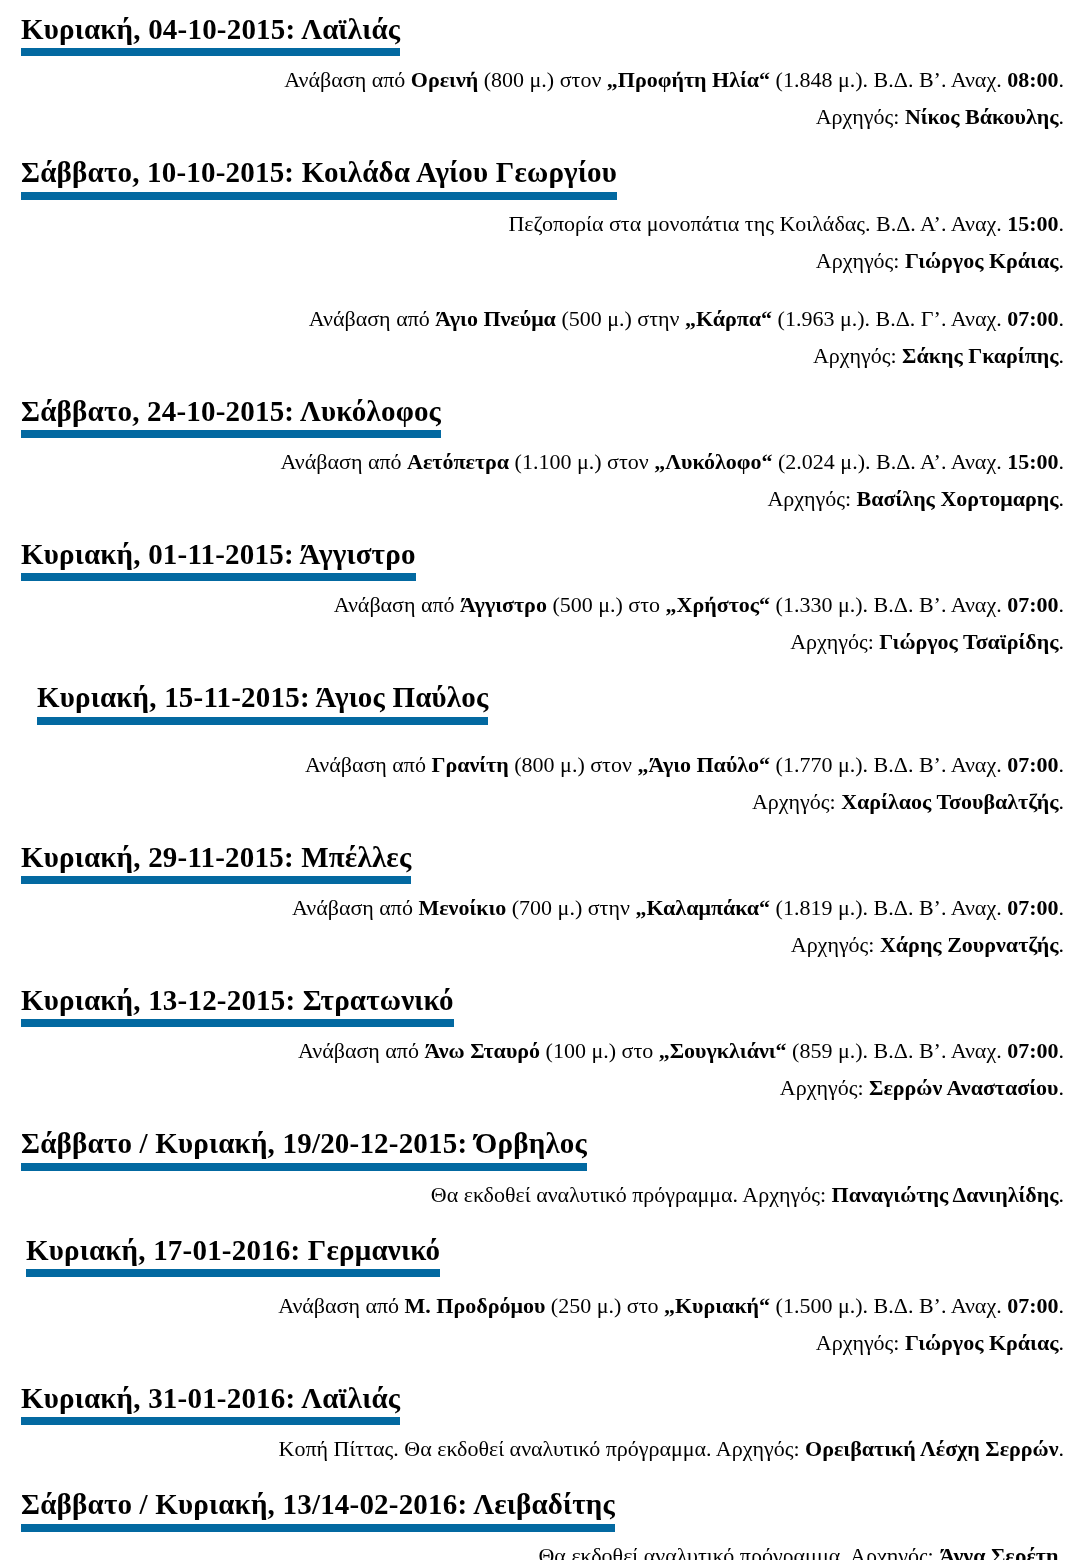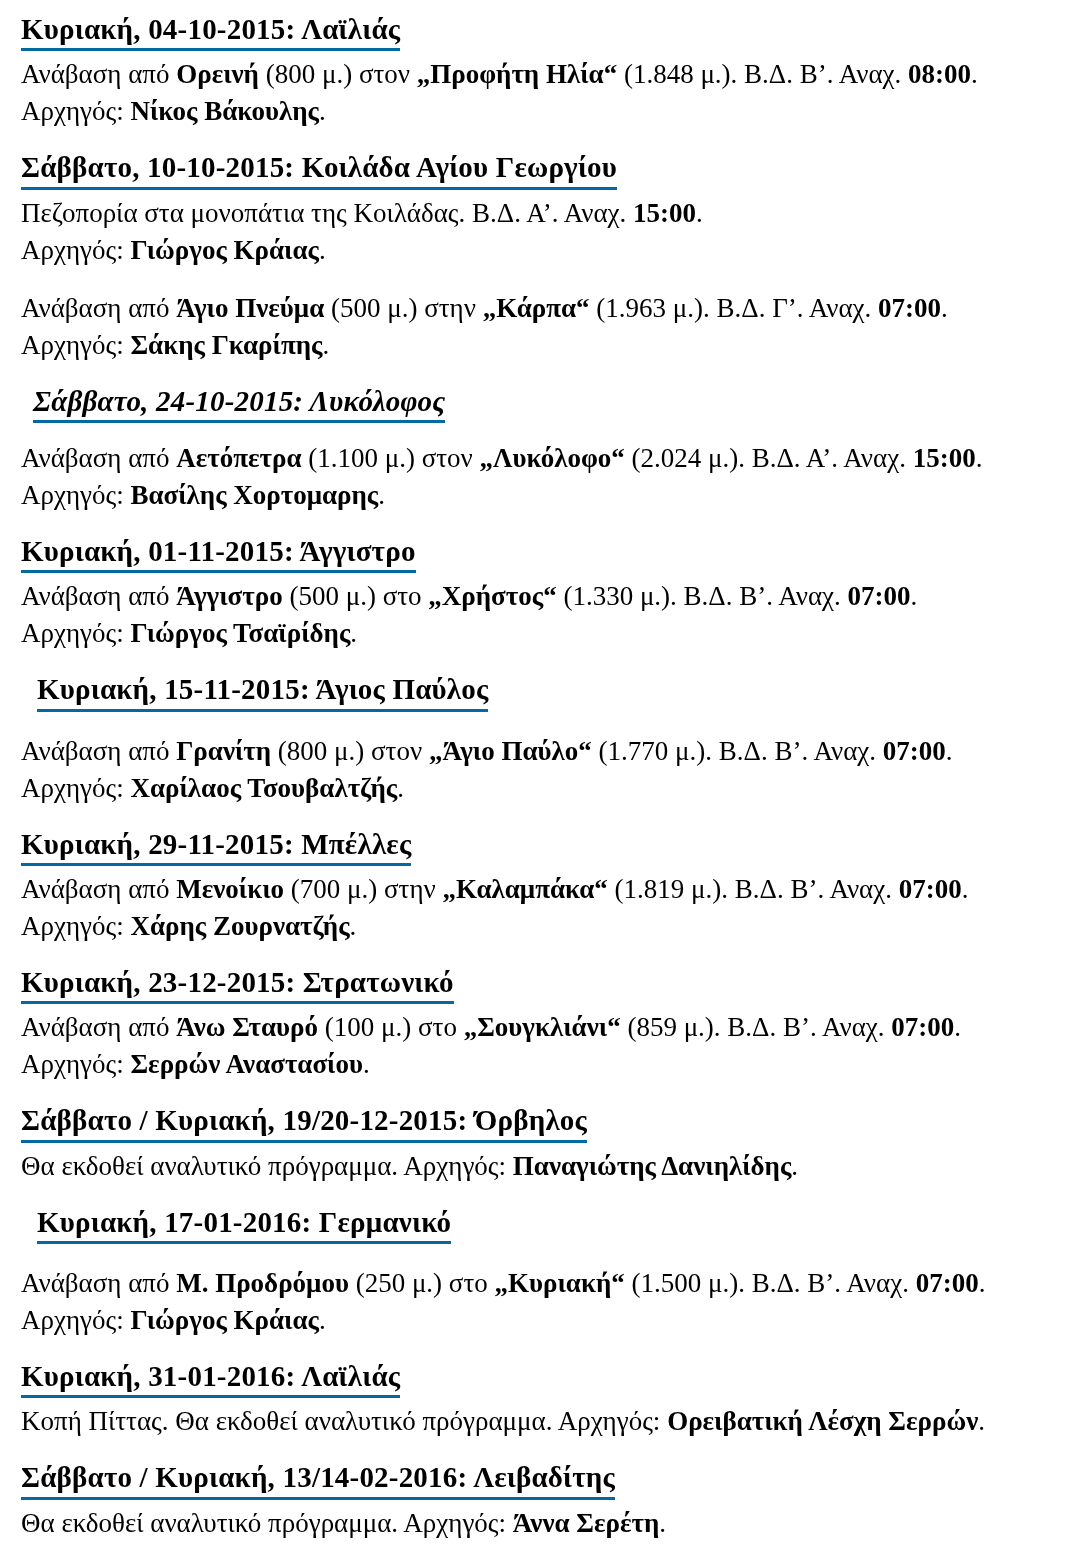--- a/index.html
+++ b/index.html
@@ -19,30 +19,31 @@
     box-sizing: border-box;
   }
   .entry {
     margin: 0 0 21px 0;
   }
   .heading {
     display: inline-block;
     font-size: 29px;
     font-weight: bold;
     line-height: 1.15;
-    border-bottom: 3px solid #0369a1;
+    border-bottom: 8px solid #0369a1;
     padding-bottom: 2px;
     margin-bottom: 5px;
     letter-spacing: 0.2px;
     white-space: nowrap;
     text-align: center;
   }
   .line {
-    font-size: 27px;
+    font-size: 22px;
     line-height: 37px;
+    text-align: right;
   }
   .b {
     font-weight: bold;
   }
 </style>
 </head>
 <body>
 
 <main class="page">
   <section class="entry">
@@ -62,21 +63,21 @@
   </section>
 
   <section class="entry">
     <div class="lines">
         <div class="line"><span>Ανάβαση από </span><span class="b">Άγιο Πνεύμα</span><span> (500 μ.) στην </span><span class="b">„Κάρπα“</span><span> (1.963 μ.). Β.Δ. Γ’. Αναχ. </span><span class="b">07:00</span><span>.</span></div>
         <div class="line"><span>Αρχηγός: </span><span class="b">Σάκης Γκαρίπης</span><span>.</span></div>
       </div>
   </section>
 
   <section class="entry">
-    <h2 style="margin:12px; font-size:inherit; font-weight:inherit; line-height:inherit;font-style:italic;"><span class="heading">Σάββατο, 24-10-2015: Λυκόλοφος</span></h2>
+    <h2 style="margin:0; font-size:inherit; font-weight:inherit; line-height:inherit;"><span class="heading">Σάββατο, 24-10-2015: Λυκόλοφος</span></h2>
     <div class="lines">
         <div class="line"><span>Ανάβαση από </span><span class="b">Αετόπετρα</span><span> (1.100 μ.) στον </span><span class="b">„Λυκόλοφο“</span><span> (2.024 μ.). Β.Δ. Α’. Αναχ. </span><span class="b">15:00</span><span>.</span></div>
         <div class="line"><span>Αρχηγός: </span><span class="b">Βασίλης Χορτομαρης</span><span>.</span></div>
       </div>
   </section>
 
   <section class="entry">
     <h2 style="margin:0; font-size:inherit; font-weight:inherit; line-height:inherit;"><span class="heading">Κυριακή, 01-11-2015: Άγγιστρο</span></h2>
     <div class="lines">
         <div class="line"><span>Ανάβαση από </span><span class="b">Άγγιστρο</span><span> (500 μ.) στο </span><span class="b">„Χρήστος“</span><span> (1.330 μ.). Β.Δ. Β’. Αναχ. </span><span class="b">07:00</span><span>.</span></div>
@@ -94,36 +95,36 @@
 
   <section class="entry">
     <h2 style="margin:0; font-size:inherit; font-weight:inherit; line-height:inherit;"><span class="heading">Κυριακή, 29-11-2015: Μπέλλες</span></h2>
     <div class="lines">
         <div class="line"><span>Ανάβαση από </span><span class="b">Μενοίκιο</span><span> (700 μ.) στην </span><span class="b">„Καλαμπάκα“</span><span> (1.819 μ.). Β.Δ. Β’. Αναχ. </span><span class="b">07:00</span><span>.</span></div>
         <div class="line"><span>Αρχηγός: </span><span class="b">Χάρης Ζουρνατζής</span><span>.</span></div>
       </div>
   </section>
 
   <section class="entry">
-    <h2 style="margin:0; font-size:inherit; font-weight:inherit; line-height:inherit;"><span class="heading">Κυριακή, 23-12-2015: Στρατωνικό</span></h2>
+    <h2 style="margin:0; font-size:inherit; font-weight:inherit; line-height:inherit;"><span class="heading">Κυριακή, 13-12-2015: Στρατωνικό</span></h2>
     <div class="lines">
         <div class="line"><span>Ανάβαση από </span><span class="b">Άνω Σταυρό</span><span> (100 μ.) στο </span><span class="b">„Σουγκλιάνι“</span><span> (859 μ.). Β.Δ. Β’. Αναχ. </span><span class="b">07:00</span><span>.</span></div>
         <div class="line"><span>Αρχηγός: </span><span class="b">Σερρών Αναστασίου</span><span>.</span></div>
       </div>
   </section>
 
   <section class="entry">
     <h2 style="margin:0; font-size:inherit; font-weight:inherit; line-height:inherit;"><span class="heading">Σάββατο / Κυριακή, 19/20-12-2015: Όρβηλος</span></h2>
     <div class="lines">
         <div class="line"><span>Θα εκδοθεί αναλυτικό πρόγραμμα. Αρχηγός: </span><span class="b">Παναγιώτης Δανιηλίδης</span><span>.</span></div>
       </div>
   </section>
 
   <section class="entry">
-    <h2 style="margin:16px; font-size:inherit; font-weight:inherit; line-height:inherit;text-decoration:underline;"><span class="heading">Κυριακή, 17-01-2016: Γερμανικό</span></h2>
+    <h2 style="margin:5px; font-size:inherit; font-weight:inherit; line-height:inherit;text-decoration:underline;"><span class="heading">Κυριακή, 17-01-2016: Γερμανικό</span></h2>
     <div class="lines">
         <div class="line"><span>Ανάβαση από </span><span class="b">Μ. Προδρόμου</span><span> (250 μ.) στο </span><span class="b">„Κυριακή“</span><span> (1.500 μ.). Β.Δ. Β’. Αναχ. </span><span class="b">07:00</span><span>.</span></div>
         <div class="line"><span>Αρχηγός: </span><span class="b">Γιώργος Κράιας</span><span>.</span></div>
       </div>
   </section>
 
   <section class="entry">
     <h2 style="margin:0; font-size:inherit; font-weight:inherit; line-height:inherit;"><span class="heading">Κυριακή, 31-01-2016: Λαϊλιάς</span></h2>
     <div class="lines">
         <div class="line"><span>Κοπή Πίττας. Θα εκδοθεί αναλυτικό πρόγραμμα. Αρχηγός: </span><span class="b">Ορειβατική Λέσχη Σερρών</span><span>.</span></div>

